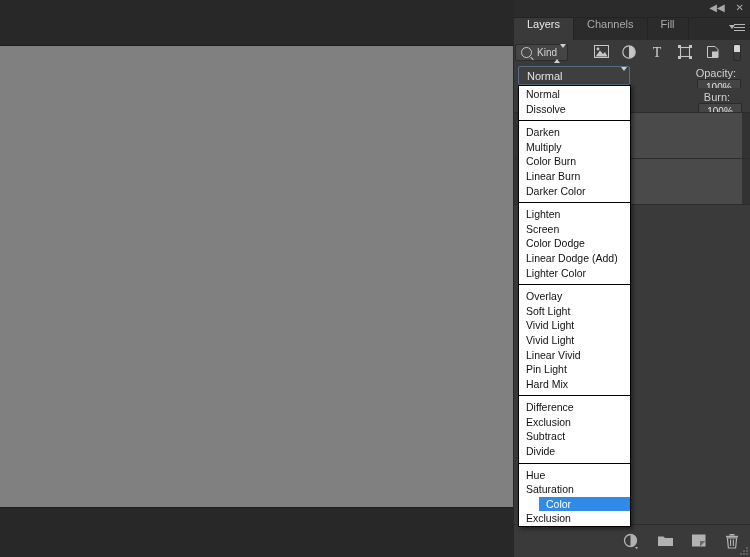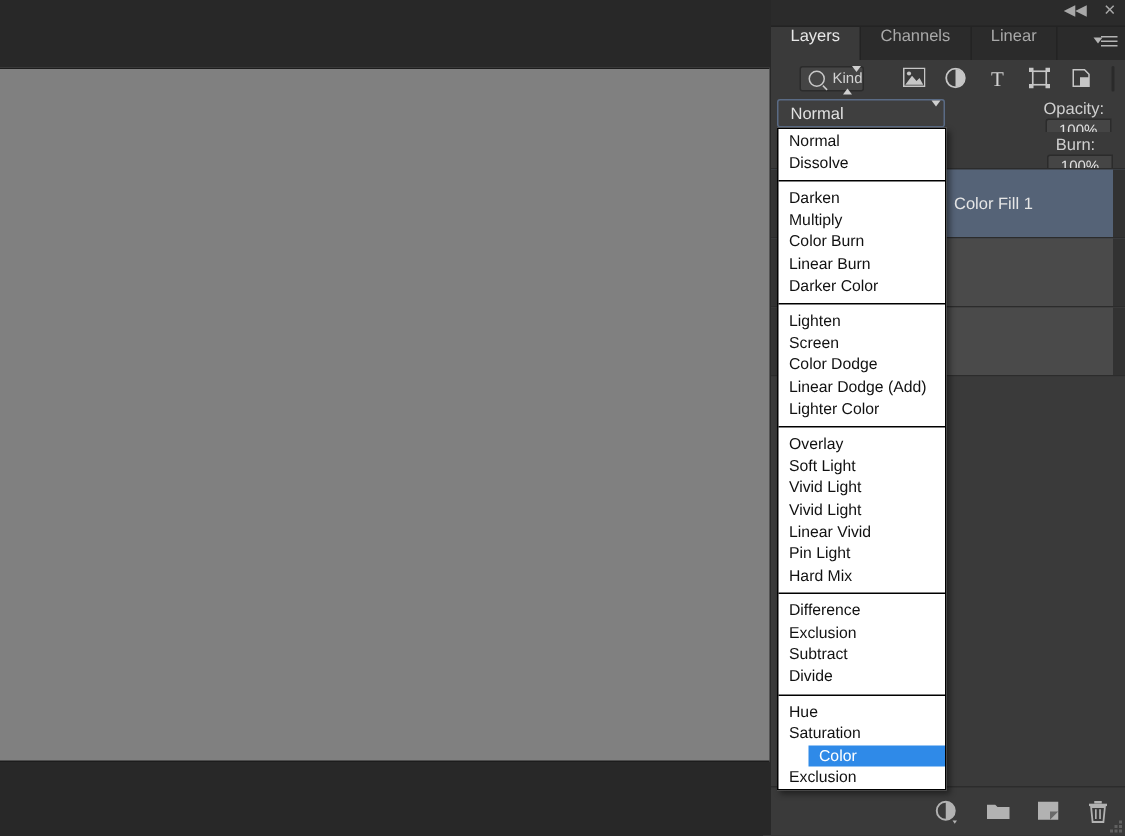--- a/index.html
+++ b/index.html
@@ -120,21 +120,21 @@
   }
 
   
   .filter-row {
     position: absolute;
     left: 0; top: 40px;
     width: 236px; height: 24px;
     background: #3a3a3a;
     display: flex;
     align-items: center;
-    padding-left: 19px;
+    padding-left: 1px;
     box-sizing: border-box;
     gap: 12px;
   }
   .kind-select {
     width: 78px; height: 17px;
     background: #454545;
     border: 1px solid #2b2b2b;
     border-radius: 2px;
     display: flex;
     align-items: center;
@@ -425,21 +425,21 @@
     </div>
 
     <div class="panel-tabs">
       <div class="ptab active">
         <span>Layers</span>
       </div>
       <div class="ptab">
         <span>Channels</span>
       </div>
       <div class="ptab">
-        <span>Linear</span>
+        <span>Fill</span>
       </div>
       <div class="panel-menu-btn">
         <span class="pm-tri"></span>
         <span class="pm-lines">
           <i></i>
             <i></i>
             <i></i>
         </span>
       </div>
     </div>
@@ -507,27 +507,20 @@
     <div class="fill-row">
       <div class="opacity-group">
         <span class="fld-label">Burn:</span>
         <span class="num-field">100%</span>
         <span class="num-arrow"></span>
       </div>
     </div>
 
     <div class="layer-list">
 
-      <div class="layer-row selected">
-        <span class="layer-eye-col"></span>
-        <span class="layer-thumb"></span>
-        <span class="layer-thumb mask"></span>
-        <span class="layer-name">Color Fill 1</span>
-        <span class="layer-tail"></span>
-      </div>
 
       <div class="layer-row plain">
         <span class="layer-eye-col"></span>
         <span class="lock-mini"></span>
         <span class="bg-badge">al</span>
         <span class="layer-tail"></span>
       </div>
 
       <div class="layer-row plain">
         <span class="layer-eye-col"></span>

